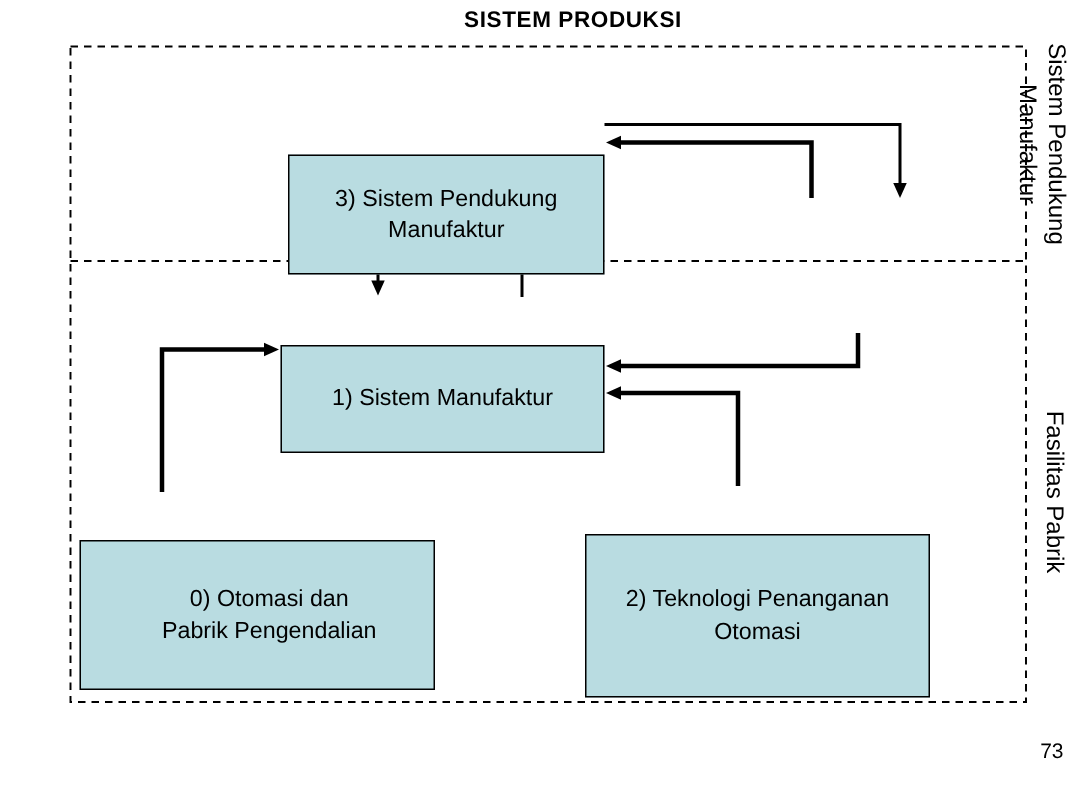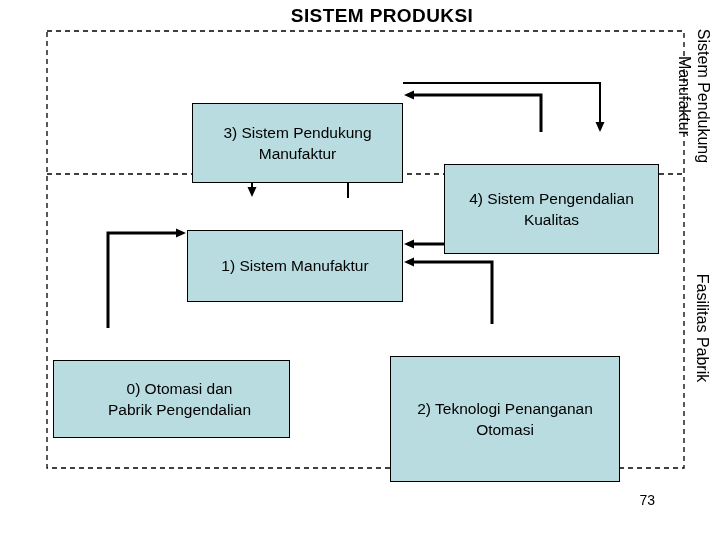--- a/index.html
+++ b/index.html
@@ -2,35 +2,35 @@
 <html><head>
 <meta charset="utf-8">
 <style>
   html,body{margin:0;padding:0;background:#fff;}
   .slide{
     position:relative;width:720px;height:540px;background:#ffffff;overflow:hidden;
     font-family:"Liberation Sans",sans-serif;color:#000;
   }
   .title{
     position:absolute;left:232px;top:5px;width:300px;text-align:center;
-    font-size:19px;font-weight:bold;letter-spacing:0.4px;white-space:nowrap;
+    font-size:15px;font-weight:bold;letter-spacing:0.4px;white-space:nowrap;
   }
   .layer{position:absolute;left:0;top:0;z-index:0;}
   .node{
     position:absolute;z-index:1;border:1.5px solid #000;box-sizing:border-box;
     display:flex;align-items:center;justify-content:center;text-align:center;
     font-size:15.5px;line-height:1.38;margin-top:32px;
   }
   .side-label{
     position:absolute;z-index:1;transform:rotate(90deg);
     font-size:16px;line-height:1.2;text-align:center;white-space:nowrap;
     display:flex;flex-direction:column;align-items:center;justify-content:center;
   }
   .page-number{
-    position:absolute;left:615px;top:492px;width:40px;text-align:right;font-size:14px;
+    position:absolute;left:669px;top:492px;width:40px;text-align:right;font-size:14px;
   }
 </style>
 </head>
 <body>
 
 <div class="slide">
 
   <div class="title">SISTEM PRODUKSI</div>
 
   <svg class="layer" width="720" height="540" viewBox="0 0 720 540">
@@ -61,41 +61,35 @@
     <polygon points="186,233 176,228.5 176,237.5" fill="#000"></polygon>
   </svg>
 
   <div class="node" style="left: 192px; top: 71px; width: 211px; height: 80px; background: rgb(185, 220, 225);">
     <div>
       <span>3) Sistem Pendukung</span><br>
       <span>Manufaktur</span>
     </div>
   </div>
 
-  <div class="node" style="left: 444px; top: 132px; width: 215px; height: 90px; background: rgb(185, 220, 225);">
-    <div>
-      <span>4) Sistem Pengendalian</span><br>
-      <span>Kualitas</span>
-    </div>
-  </div>
 
   <div class="node" style="left: 187px; top: 198px; width: 216px; height: 72px; background: rgb(185, 220, 225);">
     <div>
       <span>1) Sistem Manufaktur</span>
     </div>
   </div>
 
-  <div class="node" style="left: 53px; top: 328px; width: 237px; height: 78px; background: rgb(185, 220, 225); padding-left: 16px;">
+  <div class="node" style="left: 53px; top: 328px; width: 237px; height: 100px; background: rgb(185, 220, 225); padding-left: 16px;">
     <div>
       <span>0) Otomasi dan</span><br>
       <span>Pabrik Pengendalian</span>
     </div>
   </div>
 
-  <div class="node" style="left: 390px; top: 324px; width: 230px; height: 126px; background: rgb(185, 220, 225);">
+  <div class="node" style="left: 390px; top: 324px; width: 230px; height: 109px; background: rgb(185, 220, 225);">
     <div>
       <span>2) Teknologi Penanganan</span><br>
       <span>Otomasi</span>
     </div>
   </div>
 
   <div class="side-label" style="left:614px;top:76px;width:160px;height:40px">
     <span>Sistem Pendukung</span>
     <span>Manufaktur</span>
   </div>

